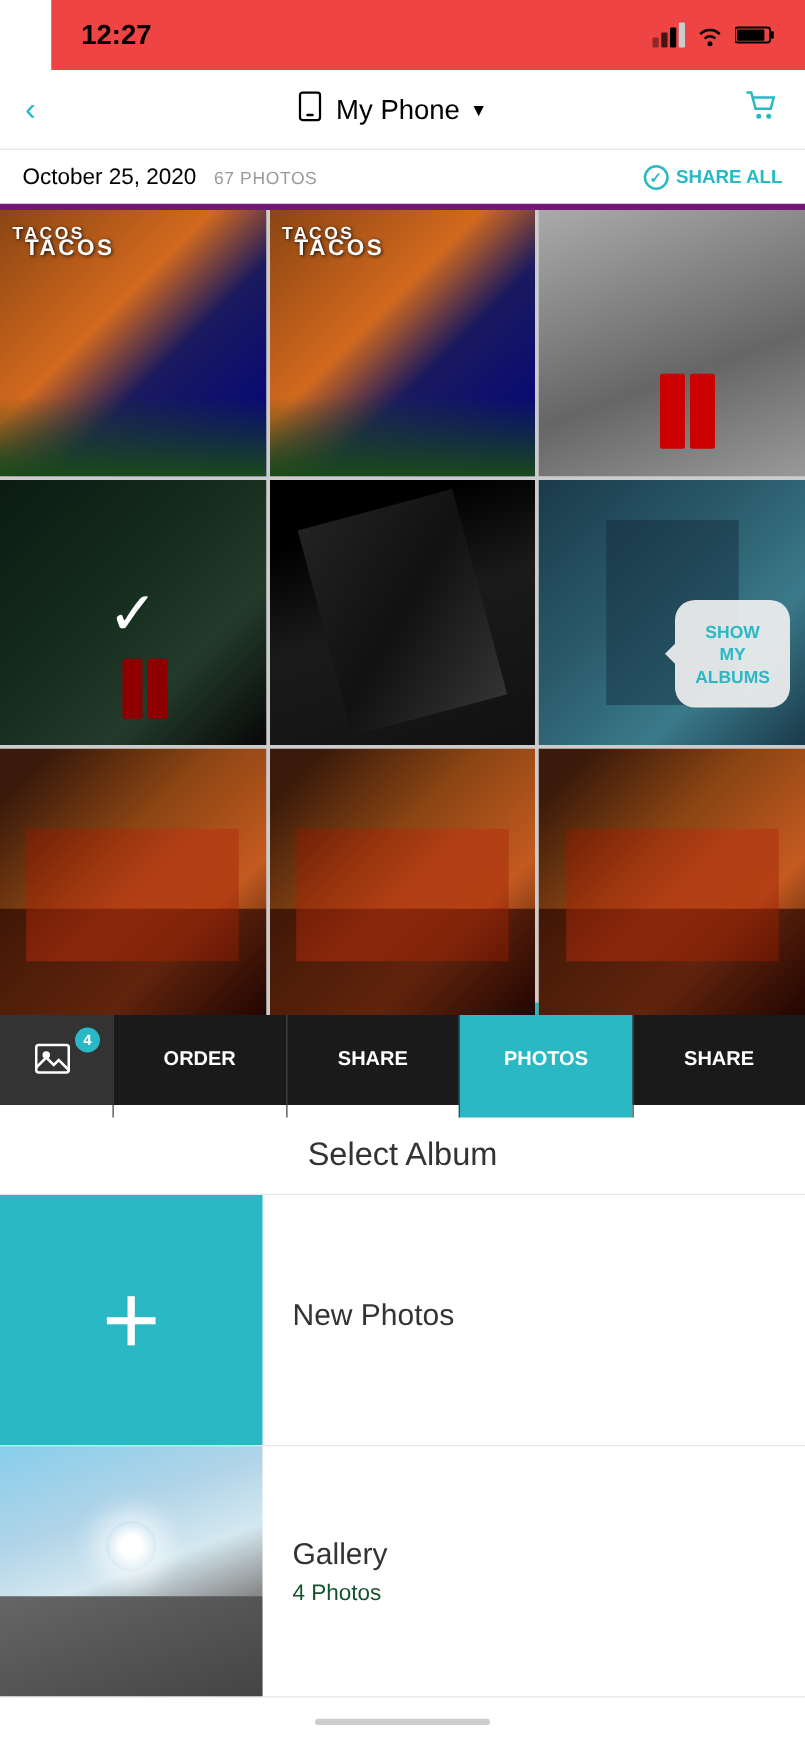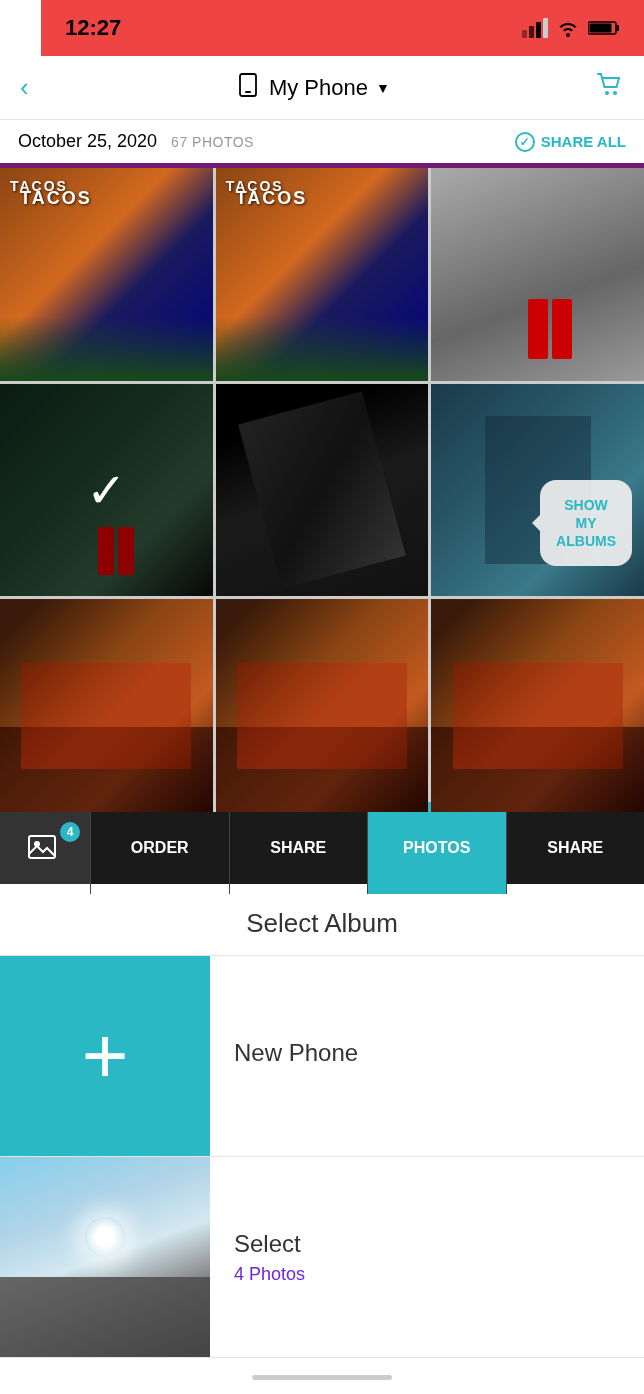--- a/index.html
+++ b/index.html
@@ -316,21 +316,21 @@
       color: #333;
       margin-bottom: 6px;
     }
     .album-date {
       font-size: 18px;
       color: #aaa;
       margin-bottom: 4px;
     }
     .album-count {
       font-size: 18px;
-      color: #6d28d9;
+      color: #14532d;
     }
 
     
     .home-indicator {
       position: fixed;
       bottom: 0;
       left: 0;
       right: 0;
       width: 644px;
       height: 34px;
@@ -482,31 +482,31 @@
 
 <div class="select-album-section">
   <div class="select-album-title">Select Album</div>
   <div class="section-divider"></div>
 
   <div class="album-item">
     <div class="album-thumb new-album">
       <span style="font-size:80px;font-weight:200;color:#fff;line-height:1;">+</span>
     </div>
     <div class="album-info">
-      <div class="album-name">New Phone</div>
+      <div class="album-name">New Photos</div>
     </div>
   </div>
 
   <div class="album-item">
     <div class="album-thumb gallery-thumb">
       <div class="gallery-sun"></div>
       <div class="gallery-ground"></div>
     </div>
     <div class="album-info">
-      <div class="album-name">Select</div>
+      <div class="album-name">Gallery</div>
       <div class="album-count">4 Photos</div>
     </div>
   </div>
 
 </div>
 
 <div class="home-indicator">
   <div class="home-bar"></div>
 </div>
 

